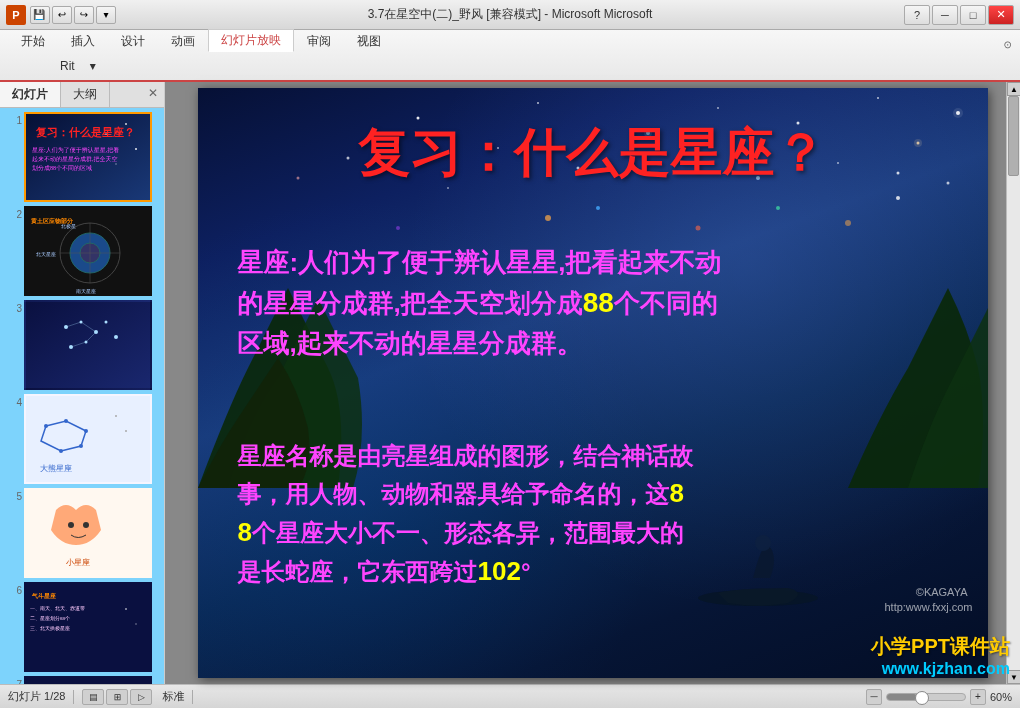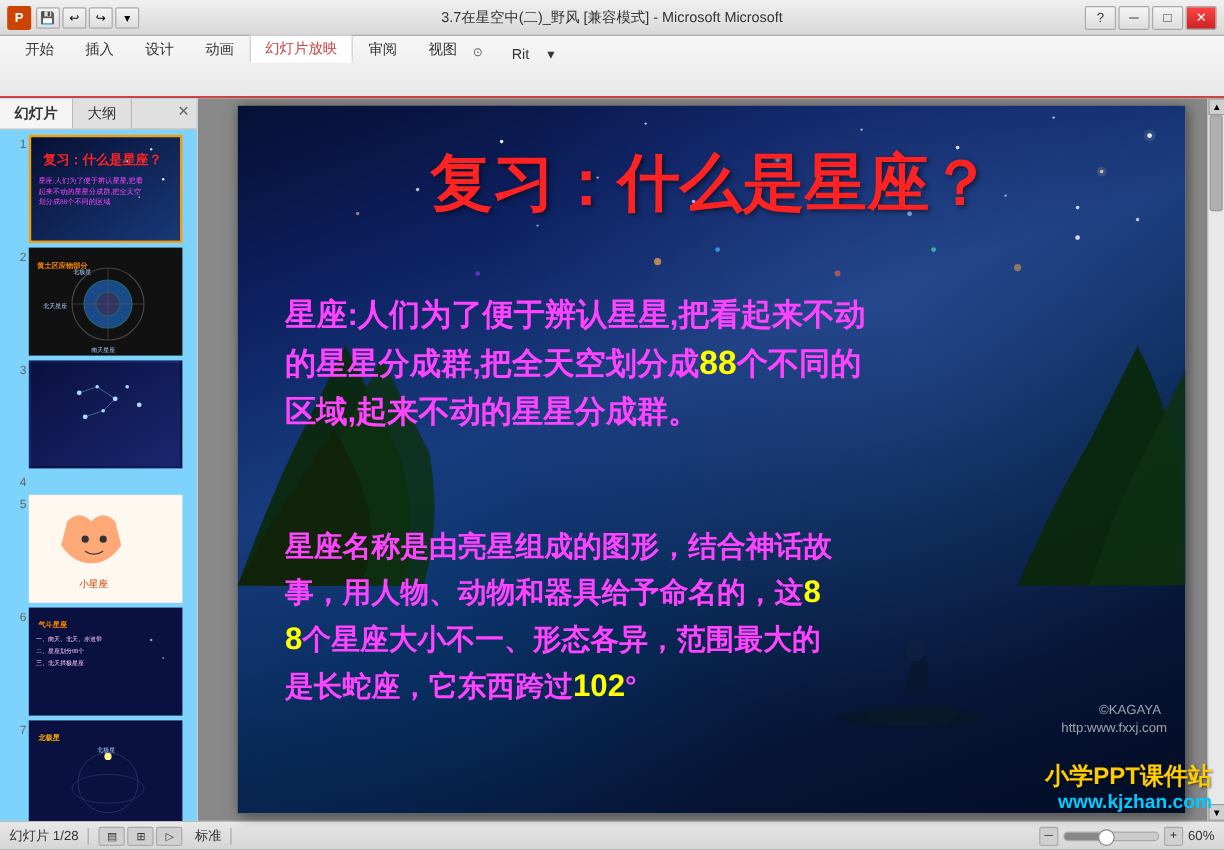--- a/index.html
+++ b/index.html
@@ -81,21 +81,21 @@
       color: #333;
     }
     .title-btn.close { background: linear-gradient(to bottom, #f44, #c22); color: white; }
 
     
     .ribbon {
       height: 52px;
       background: linear-gradient(to bottom, #f7f7f7, #e8e8e8);
       border-bottom: 2px solid #c44;
       display: flex;
-      flex-direction: row;
+      flex-direction: column;
     }
     .ribbon-tabs {
       height: 22px;
       display: flex;
       align-items: flex-end;
       padding: 0 8px;
     }
     .ribbon-tab {
       padding: 2px 12px;
       font-size: 12px;
@@ -115,22 +115,23 @@
     .ribbon-help {
       margin-left: auto;
       font-size: 10px;
       color: #666;
       padding-bottom: 2px;
     }
     .ribbon-content {
       height: 30px;
       display: flex;
       align-items: center;
-      padding: 0 16px;
+      padding: 0 26px;
       gap: 20px;
+      margin-left: 34px;
     }
     .ribbon-group {
       display: flex;
       align-items: center;
       gap: 6px;
       font-size: 12px;
       color: #333;
       font-family: 'SimHei', Arial, sans-serif;
     }
     .ribbon-btn {
@@ -574,20 +575,36 @@
             <line x1="40" y1="25" x2="55" y2="20" stroke="#aaddff" stroke-width="0.5" opacity="0.6"></line>
             <line x1="55" y1="20" x2="70" y2="30" stroke="#aaddff" stroke-width="0.5" opacity="0.6"></line>
             <line x1="70" y1="30" x2="60" y2="40" stroke="#aaddff" stroke-width="0.5" opacity="0.6"></line>
             <line x1="60" y1="40" x2="45" y2="45" stroke="#aaddff" stroke-width="0.5" opacity="0.6"></line>
           </svg>
         </div>
       </div>
 
       <div class="slide-item">
         <span class="slide-number">4</span>
+        <div class="slide-thumb thumb-4">
+          <svg width="128" height="90" xmlns="http://www.w3.org/2000/svg">
+            <rect width="128" height="90" fill="#e8f0ff"></rect>
+
+            <path d="M20,30 L40,25 L60,35 L55,50 L35,55 L15,45 Z" fill="none" stroke="#3366cc" stroke-width="1.5"></path>
+            <circle cx="20" cy="30" r="2" fill="#3366cc"></circle>
+            <circle cx="40" cy="25" r="2" fill="#3366cc"></circle>
+            <circle cx="60" cy="35" r="2" fill="#3366cc"></circle>
+            <circle cx="55" cy="50" r="2" fill="#3366cc"></circle>
+            <circle cx="35" cy="55" r="2" fill="#3366cc"></circle>
+            <text x="30" y="75" fill="#3366cc" font-size="8" font-family="SimHei" text-anchor="middle">大熊星座</text>
+
+            <circle cx="90" cy="20" r="1" fill="#aaa"></circle>
+            <circle cx="100" cy="35" r="1" fill="#aaa"></circle>
+          </svg>
+        </div>
       </div>
 
       <div class="slide-item">
         <span class="slide-number">5</span>
         <div class="slide-thumb thumb-5">
           <svg width="128" height="90" xmlns="http://www.w3.org/2000/svg">
             <rect width="128" height="90" fill="#fff8f0"></rect>
 
             <path d="M50,20 Q60,10 70,20 L75,40 Q65,55 50,55 Q35,55 25,40 L30,20 Q40,10 50,20Z" fill="#ff8844" opacity="0.7"></path>
             <circle cx="45" cy="35" r="3" fill="#333"></circle>

